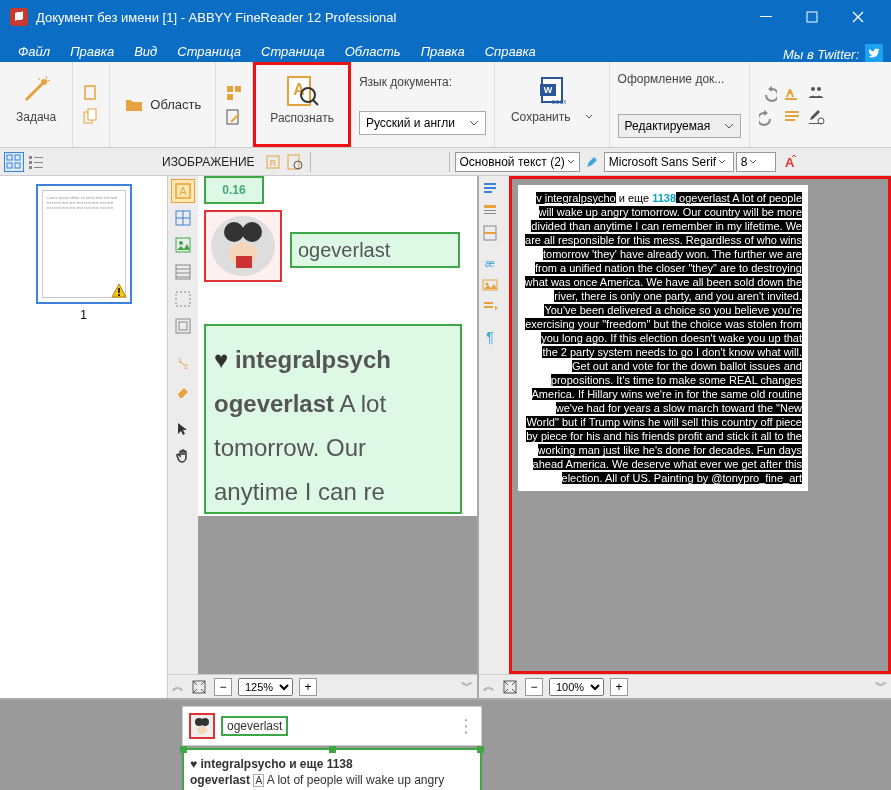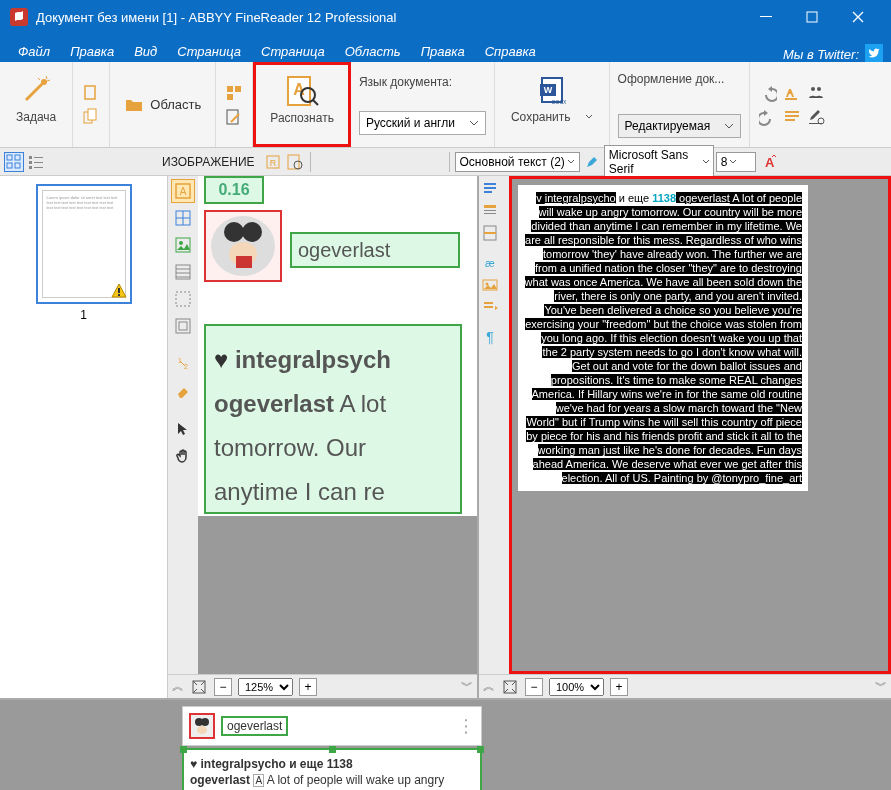--- a/index.html
+++ b/index.html
@@ -294,21 +294,21 @@
       <span>Основной текст (2)</span>
       <svg width="8" height="8">
         <path d="M1 2l3 3 3-3" fill="none" stroke="#555"></path>
       </svg>
     </div>
   <div class="icon-box">
       <svg class="minicon" viewBox="0 0 18 18">
         <path fill="#3ba6d8" d="M4 14l2-5 5-5 3 3-5 5-5 2z"></path>
       </svg>
     </div>
-  <div class="tb2-select" style="width:110px;">
+  <div class="tb2-select" style="width:130px;">
       <span>Microsoft Sans Serif</span>
       <svg width="8" height="8">
         <path d="M1 2l3 3 3-3" fill="none" stroke="#555"></path>
       </svg>
     </div>
   <div class="tb2-select" style="width:40px;">
       <span>8</span>
       <svg width="8" height="8">
         <path d="M1 2l3 3 3-3" fill="none" stroke="#555"></path>
       </svg>
@@ -396,21 +396,21 @@
               </svg>
             </div>
           <div class="tbtn">
               <svg width="18" height="18">
                 <path fill="none" stroke="#333" stroke-width="1.5" d="M6 9V5a1 1 0 012 0v3V4a1 1 0 012 0v4V5a1 1 0 012 0v5c0 3-2 5-4 5s-4-2-4-4l-1-2a1 1 0 012-1z"></path>
               </svg>
             </div>
         </div>
         <div class="img-canvas">
           <div class="img-page" style="left:0;top:0;width:290px;height:340px;">
-            <div class="green-box" style="left:6px;top:0;width:60px;height:28px;display:flex;align-items:center;justify-content:center;color:#4a7;font-size:16px;font-weight:bold;">0.16</div>
+            <div class="green-box" style="left:6px;top:0;width:60px;height:28px;display:flex;align-items:center;justify-content:center;color:#4a7;font-size:12px;font-weight:bold;">0.16</div>
             <div class="red-box" style="left:6px;top:34px;width:78px;height:72px;">
               <svg width="74" height="68" viewBox="0 0 74 68">
                   <ellipse cx="37" cy="34" rx="32" ry="30" fill="#ddd"></ellipse>
                   <circle cx="28" cy="20" r="10" fill="#333"></circle>
                   <circle cx="46" cy="20" r="10" fill="#333"></circle>
                   <ellipse cx="37" cy="42" rx="14" ry="12" fill="#f4d6b8"></ellipse>
                   <rect x="30" y="44" width="16" height="12" fill="#c33"></rect>
                 </svg>
             </div>
             <div class="green-box" style="left:92px;top:56px;width:170px;height:36px;display:flex;align-items:center;padding-left:6px;color:#555;font-size:20px;">ogeverlast</div>

